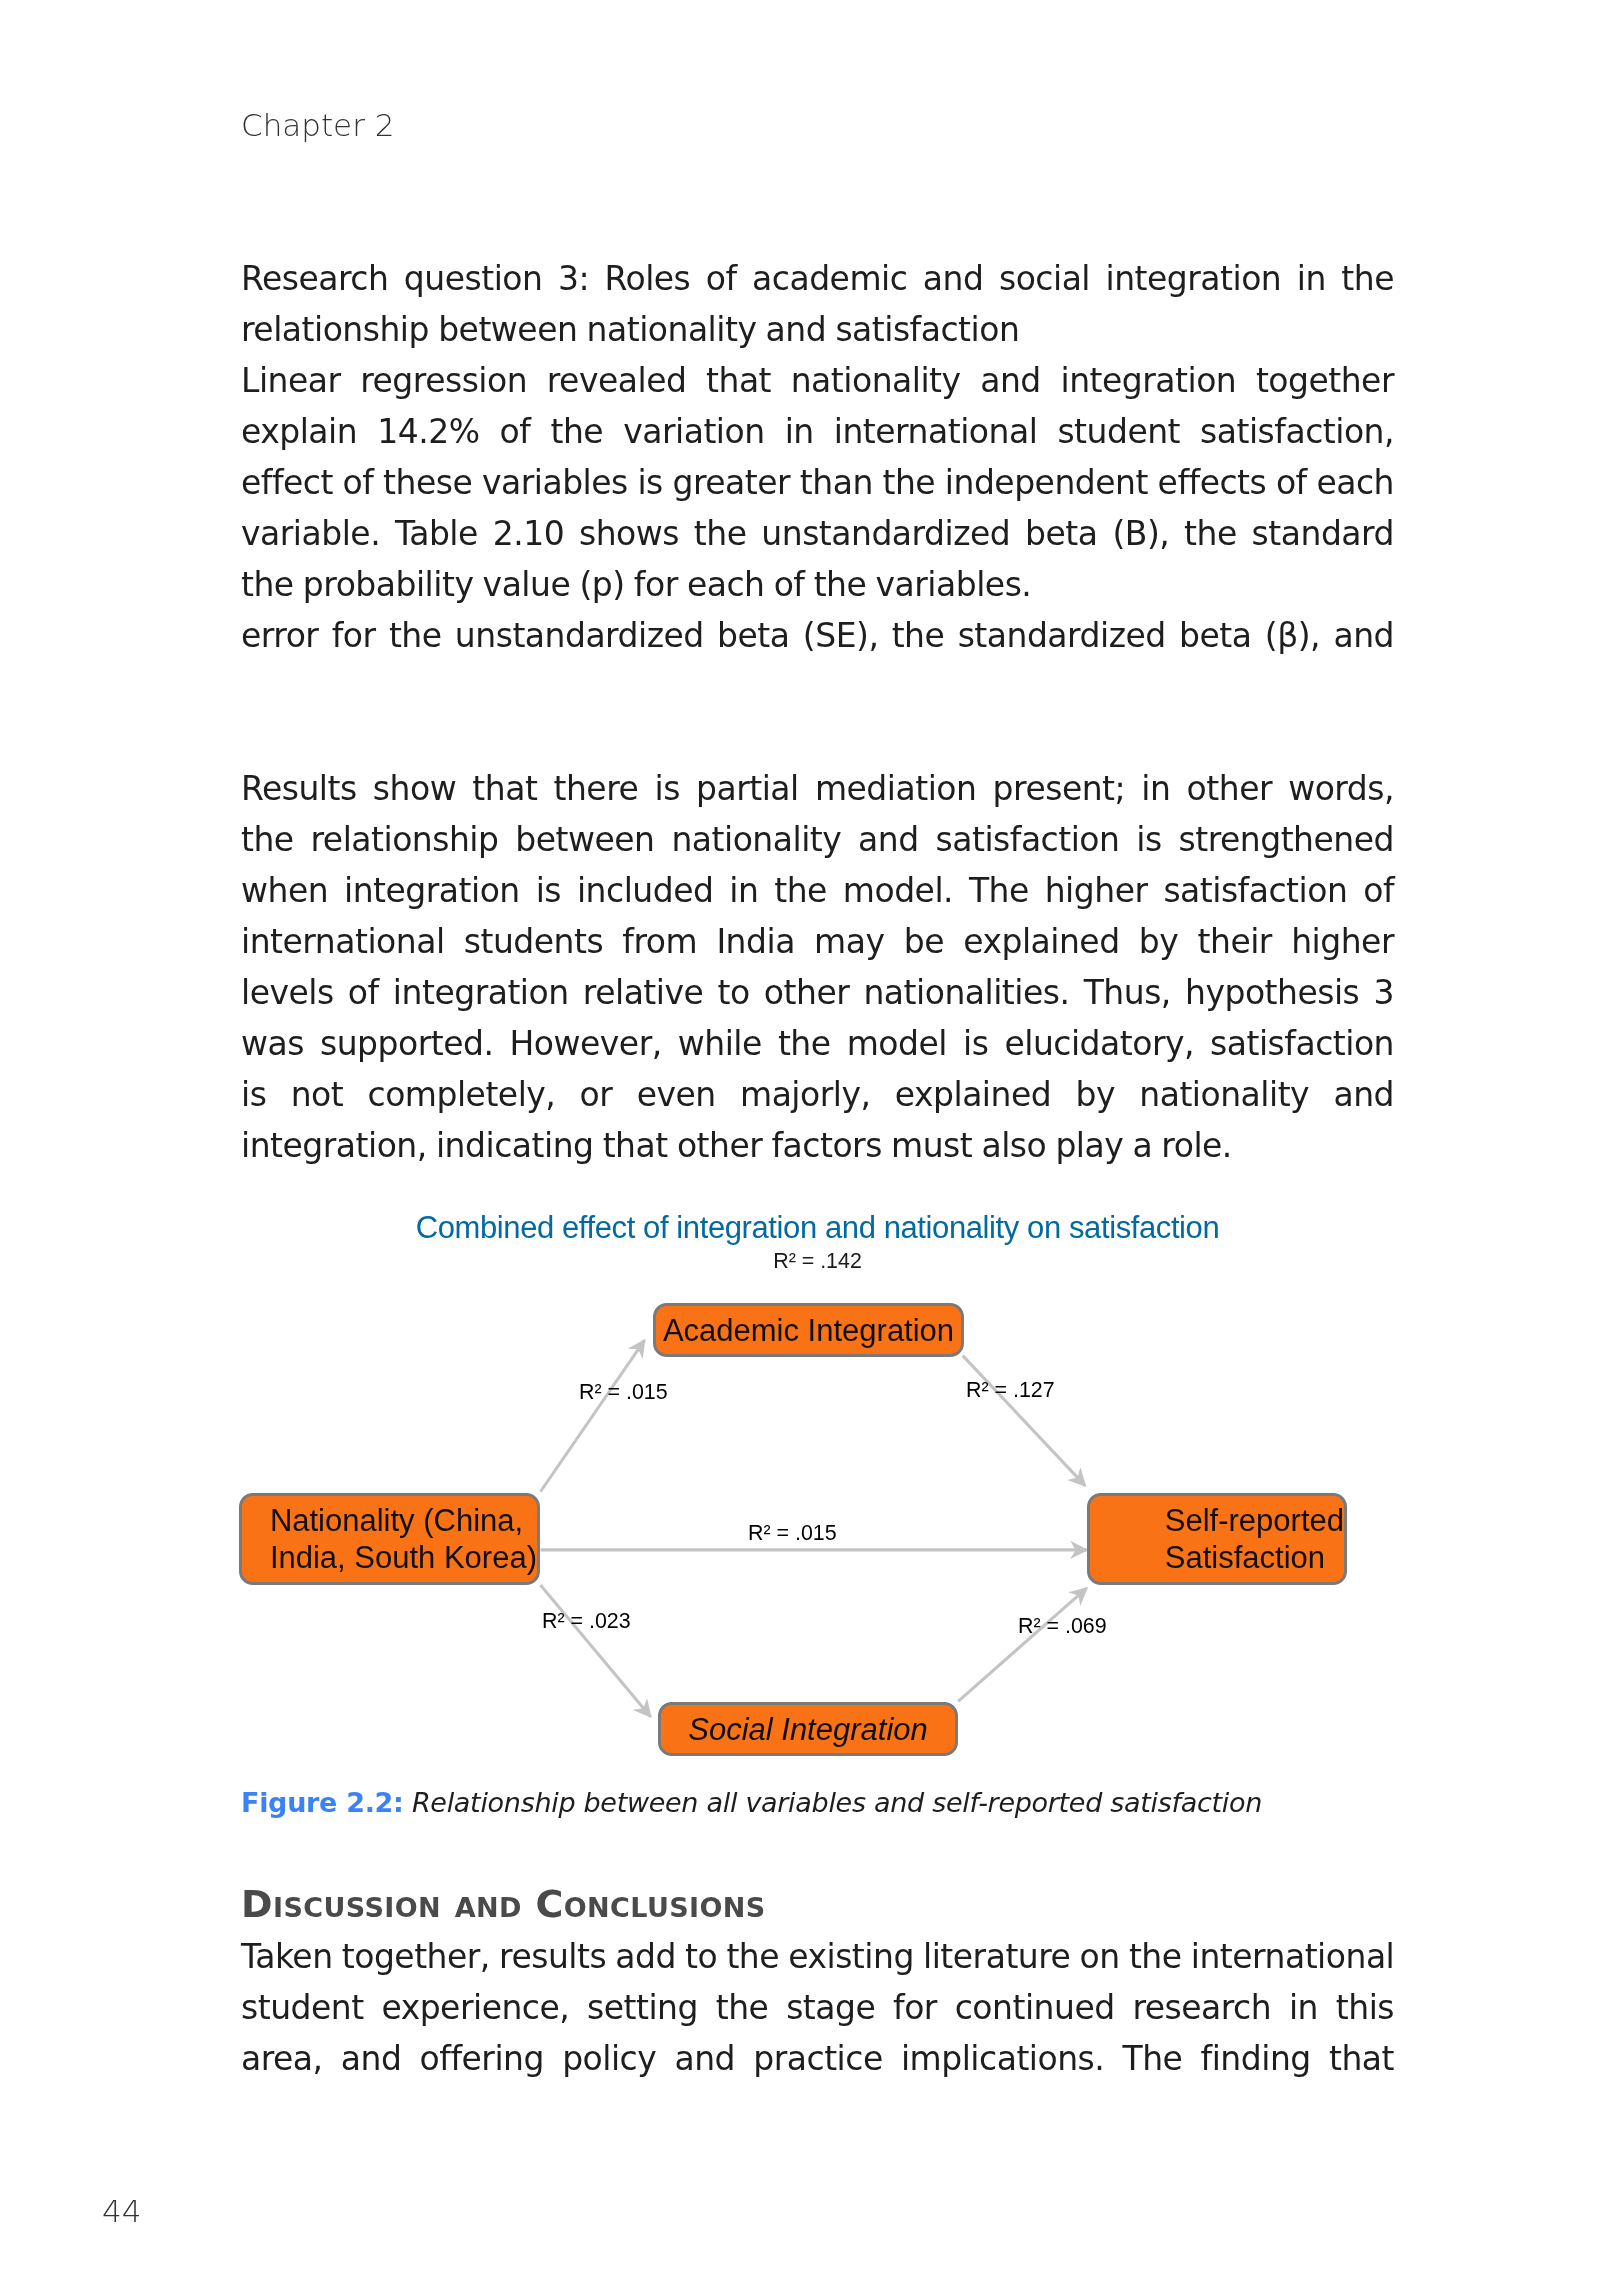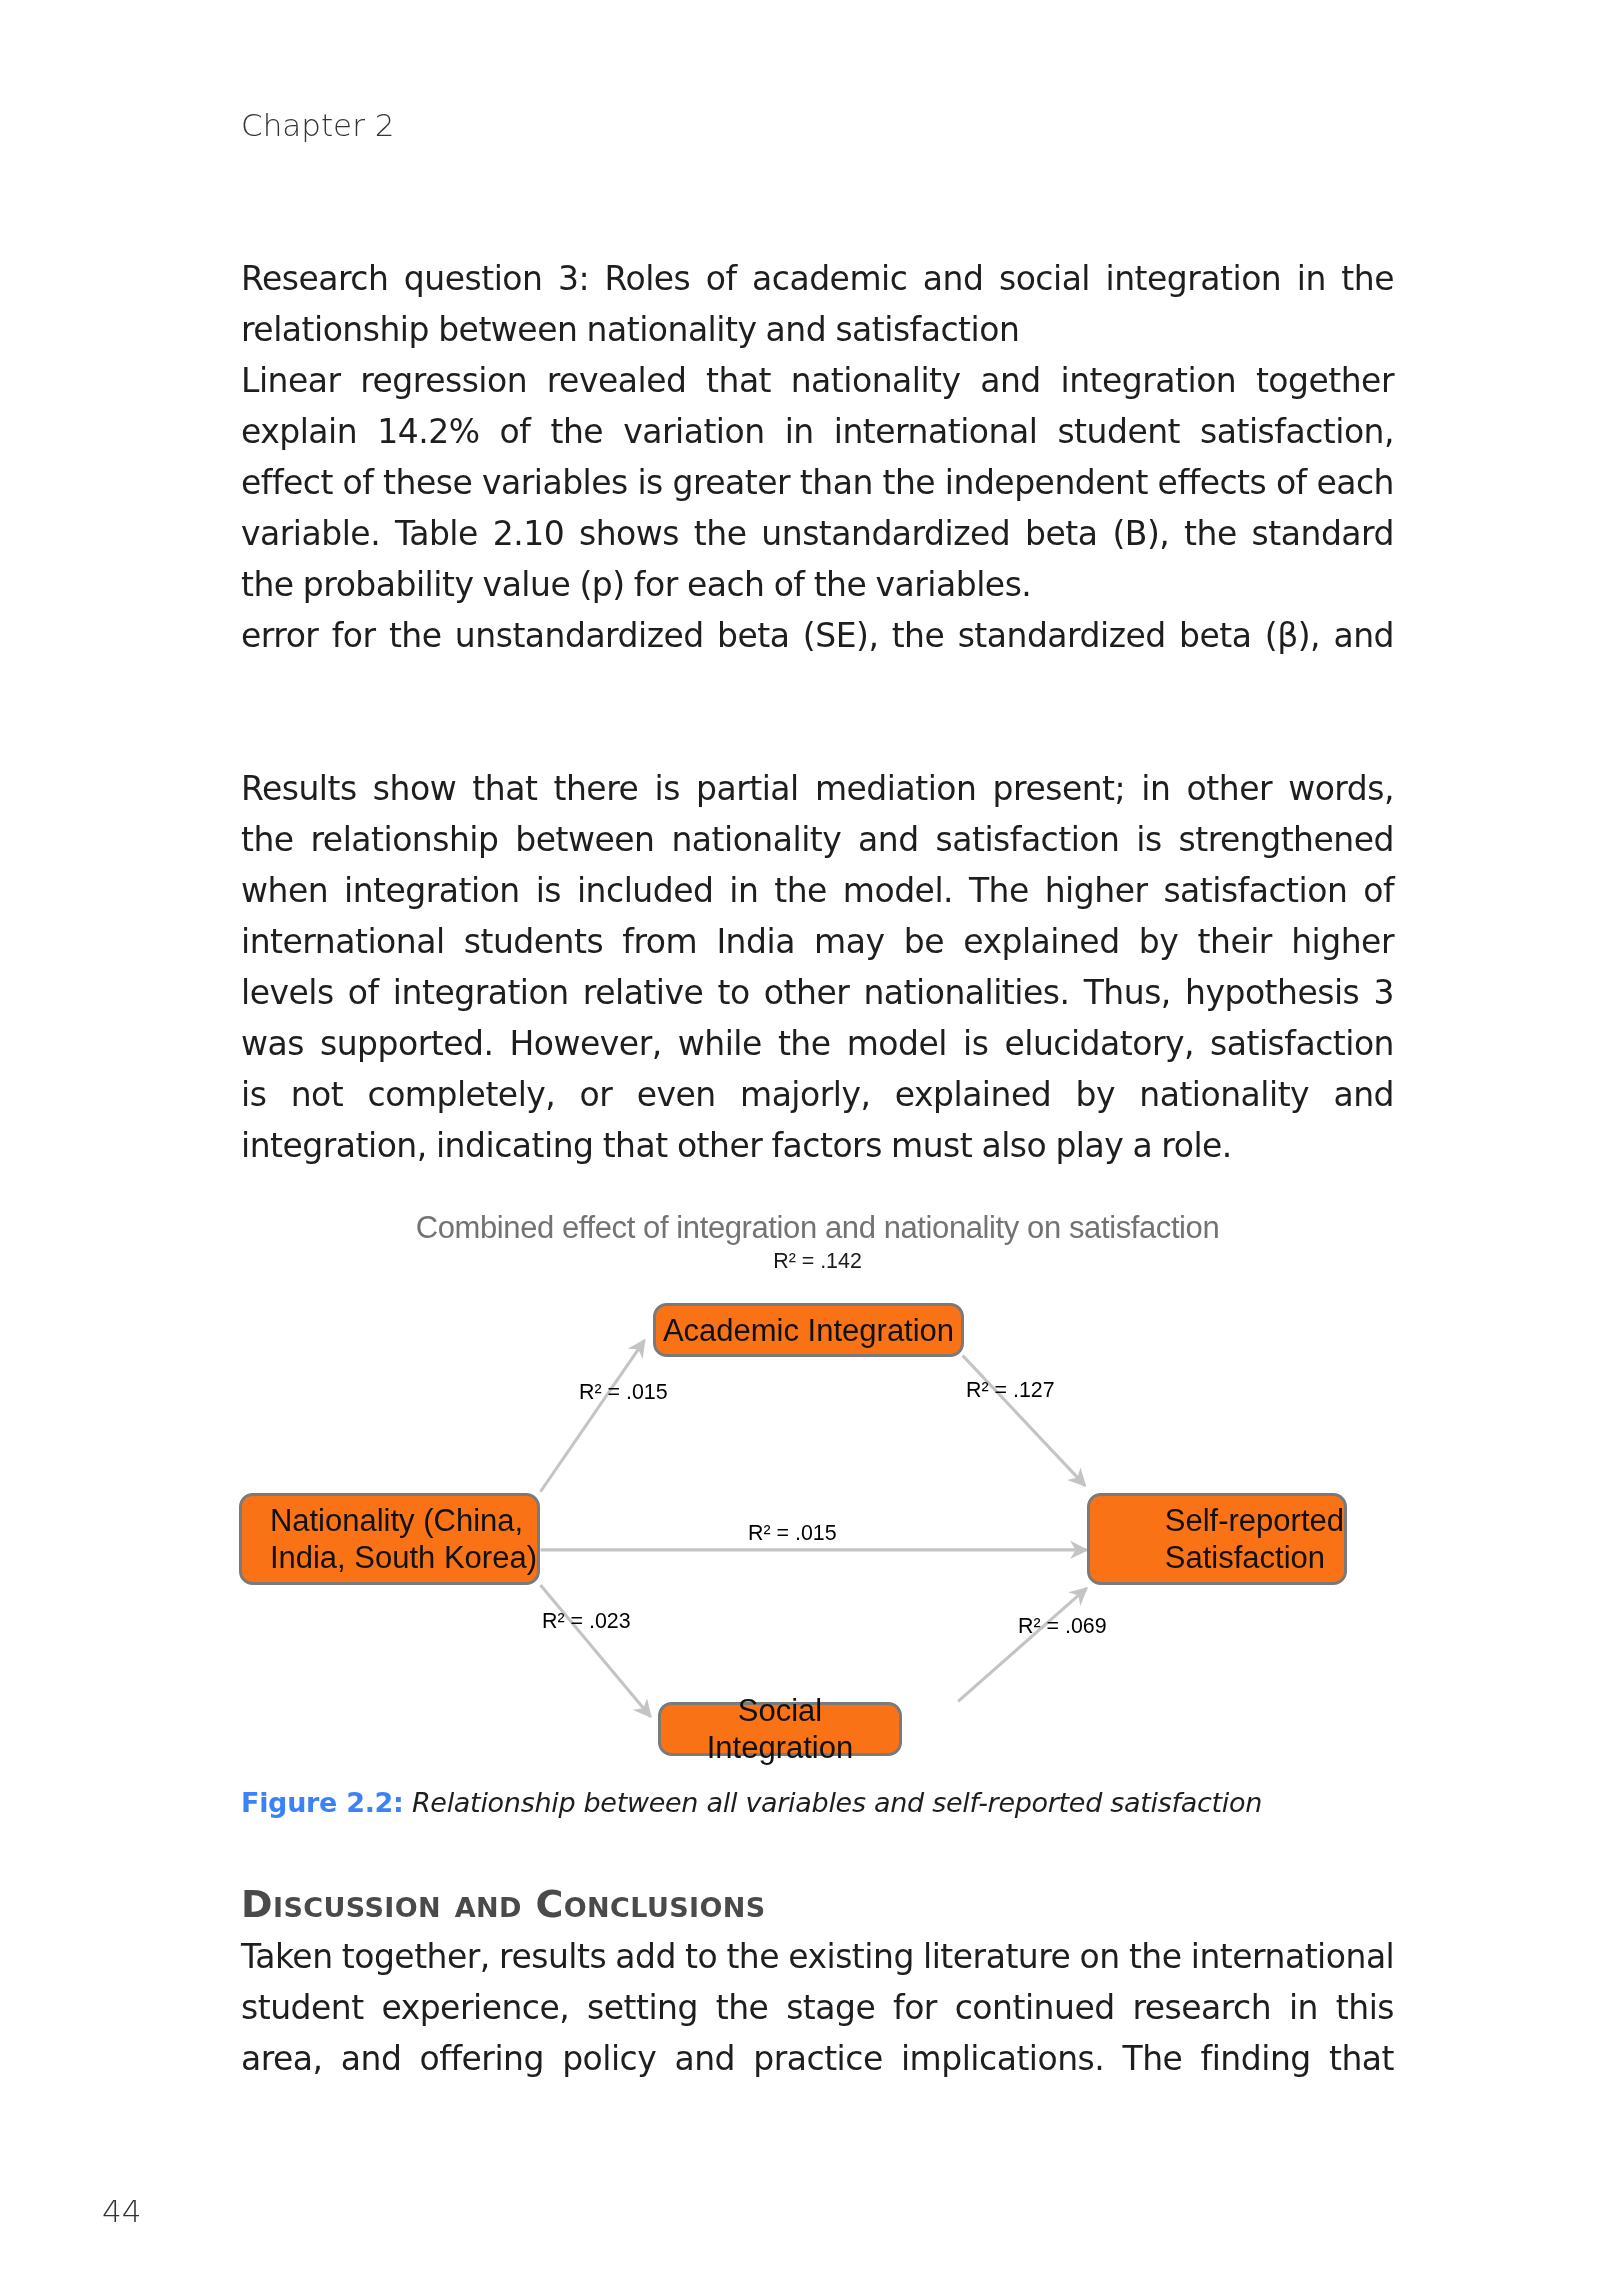--- a/index.html
+++ b/index.html
@@ -7,31 +7,31 @@
          font-family: "DejaVu Sans", "Liberation Sans", sans-serif; color: #1e1e1e; }
   .running-head { position: absolute; left: 241px; top: 107px; font-size: 31px; color: #333; font-weight: 300; }
   .body-block { position: absolute; left: 241px; width: 1153px; font-size: 33px; line-height: 51px;
                 text-align: justify; letter-spacing: -0.5px; word-spacing: -0.8px; }
   .body-block .line { display: block; text-align: justify; text-align-last: justify; white-space: nowrap; }
   .body-block .line.last { text-align-last: left; }
   #para1 { top: 253px; }
   #para2 { top: 763px; }
   #para3 { top: 1931px; }
   .fig-title { position: absolute; left: 241px; width: 1153px; top: 1210px; text-align: center;
-               font-family: "Liberation Sans", sans-serif; font-size: 31px; color: #737373; letter-spacing: -0.4px; }
+               font-family: "Liberation Sans", sans-serif; font-size: 31px; color: #0369a1; letter-spacing: -0.4px; }
   .fig-r2 { position: absolute; left: 241px; width: 1153px; top: 1249px; text-align: center;
             font-family: "Liberation Sans", sans-serif; font-size: 21.4px; color: #1a1a1a; }
   .diagram { position: absolute; left: 0; top: 0; width: 1624px; height: 2295px; pointer-events: none; }
   .node { position: absolute; background: #f97316; border: 3.1px solid #7a7a7a; border-radius: 13.8px;
           box-sizing: border-box; font-family: "Liberation Sans", sans-serif; color: #111;
           display: flex; align-items: center; font-size: 31px; line-height: 37px; pointer-events: auto; }
   .node.center { justify-content: center; text-align: center; }
   .node.left { justify-content: flex-end; padding-left: 20px; }
   #node-academic { left: 653px; top: 1303px; width: 311px; height: 54px; }
-  #node-social { left: 658px; top: 1702px; width: 244px; height: 54px; }
+  #node-social { left: 658px; top: 1702px; width: 300px; height: 54px; font-style: italic; }
   #node-nationality { left: 239px; top: 1493px; width: 301px; height: 92px; }
   #node-satisfaction { left: 1087px; top: 1493px; width: 260px; height: 92px; padding-left: 49px; }
   .edge-label { position: absolute; font-family: "Liberation Sans", sans-serif; font-size: 21.4px; color: #000000; white-space: nowrap; }
   .caption { position: absolute; left: 241px; top: 1787px; font-size: 27px; white-space: nowrap; letter-spacing: -0.3px; }
   .caption .cap-label { color: #3b82f6; font-weight: bold; }
   .caption .cap-text { color: #1e1e1e; font-style: italic; }
   .section-heading { position: absolute; left: 241px; top: 1882px; font-size: 38px; color: #4a4a4a;
                      font-variant: small-caps; font-weight: 600; letter-spacing: 0.4px; }
   .page-number { position: absolute; left: 102px; top: 2193px; font-size: 31px; color: #333; font-weight: 300; }
 </style>

